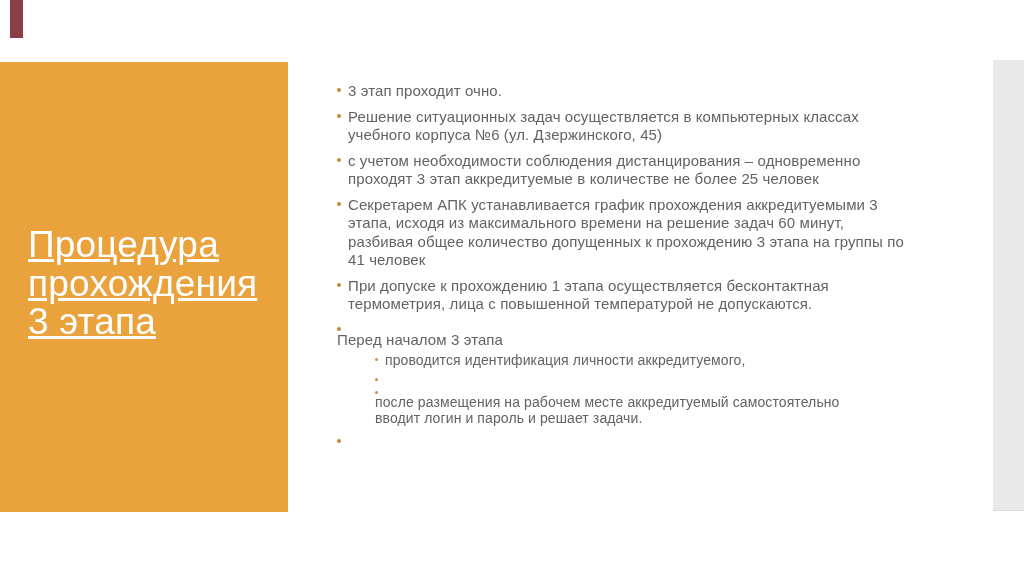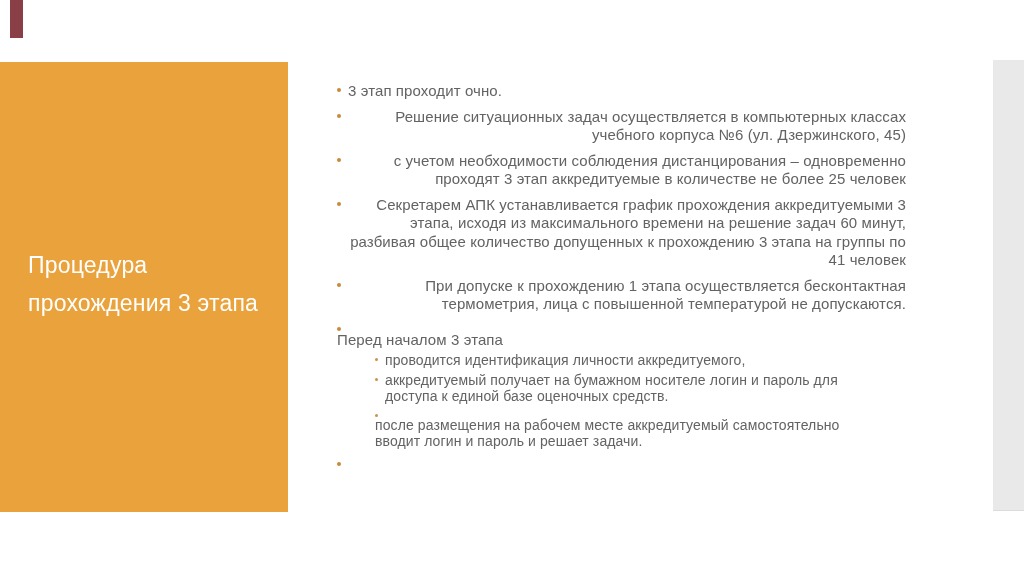--- a/index.html
+++ b/index.html
@@ -18,21 +18,21 @@
 
   
   .title-panel{
     position:absolute;left:0;top:62px;width:288px;height:450px;
     background:var(--orange,#E9A23C);
     display:flex;align-items:center;
   }
   .slide-title{
     margin:0;padding:0 3px 6px 28px;
     color:#ffffff;font-weight:400;
-    font-size:23px;line-height:38.5px;letter-spacing:.2px;
+    font-size:37px;line-height:38.5px;letter-spacing:.2px;text-decoration:underline;
   }
 
   
   .side-strip{
     position:absolute;left:993px;top:60px;width:31px;height:450px;
     background:var(--strip,#E9E9E9);
     border-bottom:1px solid #dcdcdc;
   }
 
   
@@ -41,21 +41,21 @@
     color:var(--bodytext,#636363);
   }
   .b{display:flex;align-items:flex-start;}
   .b .dot{
     flex:0 0 auto;border-radius:50%;
     background:#C9893B;
   }
   .b .txt{display:block;}
   .b.lvl1{font-size:15px;line-height:18.5px;margin-bottom:7px;letter-spacing:.1px;}
   .b.lvl1 .dot{width:4px;height:4px;margin:6px 7px 0 0;}
-  .b.lvl1 .txt{max-width:558px;text-align:right;}
+  .b.lvl1 .txt{max-width:558px;}
   .b.lvl2{font-size:14px;line-height:16px;margin:0 0 4px 38px;letter-spacing:.1px;}
   .b.lvl2 .dot{width:3px;height:3px;margin:6px 7px 0 0;background:#CD9145;}
   .b.lvl2 .txt{max-width:500px;}
   .b.lvl1.tight{margin-bottom:3px;flex-direction:column;}
   .b.lvl2.last{margin-bottom:7px;flex-direction:column;}
 </style>
 </head>
 <body style="--orange: #E9A23C; --maroon: #8A3E45; --strip: #E9E9E9; --bodytext: #636363;">
 
 <div class="slide">
@@ -90,21 +90,20 @@
       <div class="b lvl1 tight">
         <span class="dot"></span>
         <span class="txt">Перед началом 3 этапа</span>
       </div>
       <div class="b lvl2">
         <span class="dot"></span>
         <span class="txt">проводится идентификация личности аккредитуемого,</span>
       </div>
       <div class="b lvl2">
         <span class="dot"></span>
-        <span class="txt">аккредитуемый получает на бумажном носителе логин и пароль для доступа к единой базе оценочных средств.</span>
       </div>
       <div class="b lvl2 last">
         <span class="dot"></span>
         <span class="txt">после размещения на рабочем месте аккредитуемый самостоятельно вводит логин и пароль и решает задачи.</span>
       </div>
       <div class="b lvl1">
         <span class="dot"></span>
       </div>
     </div>
 

